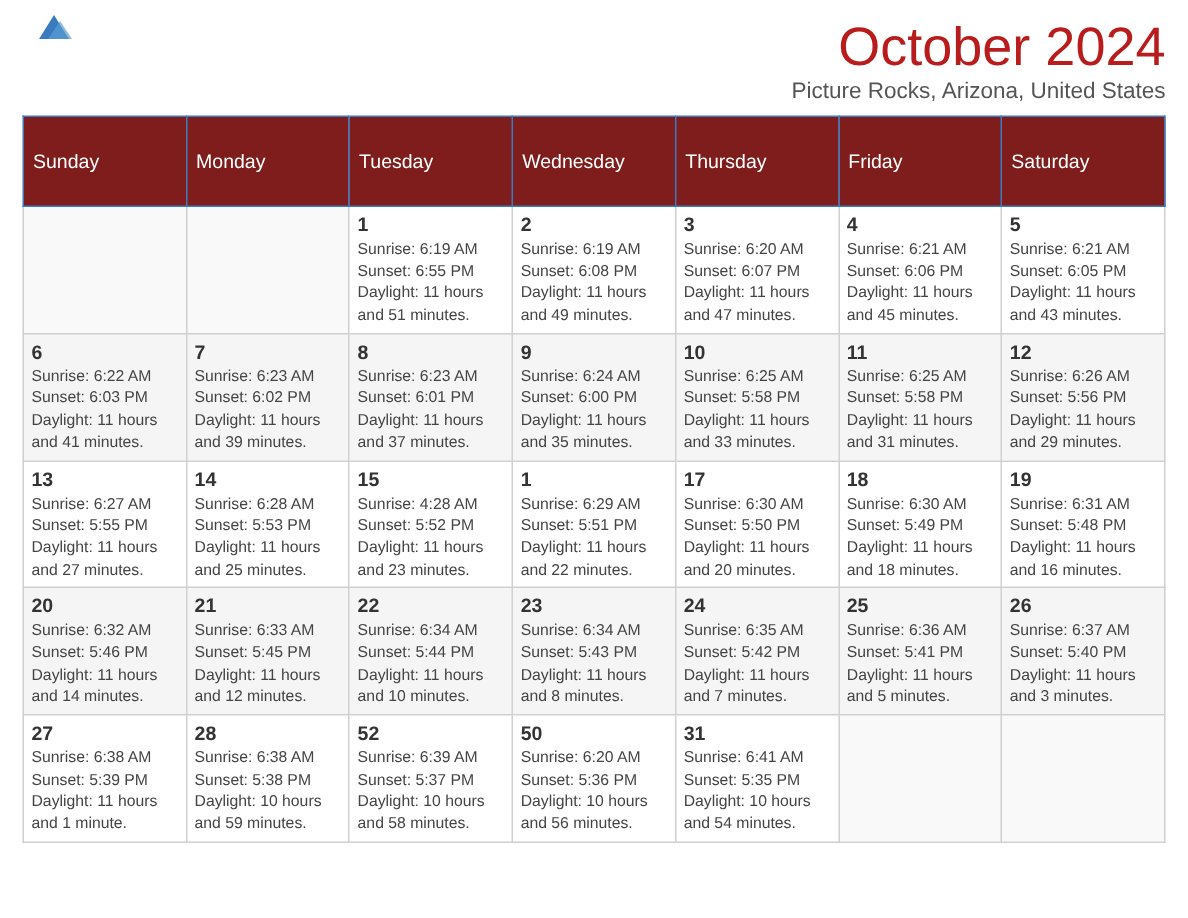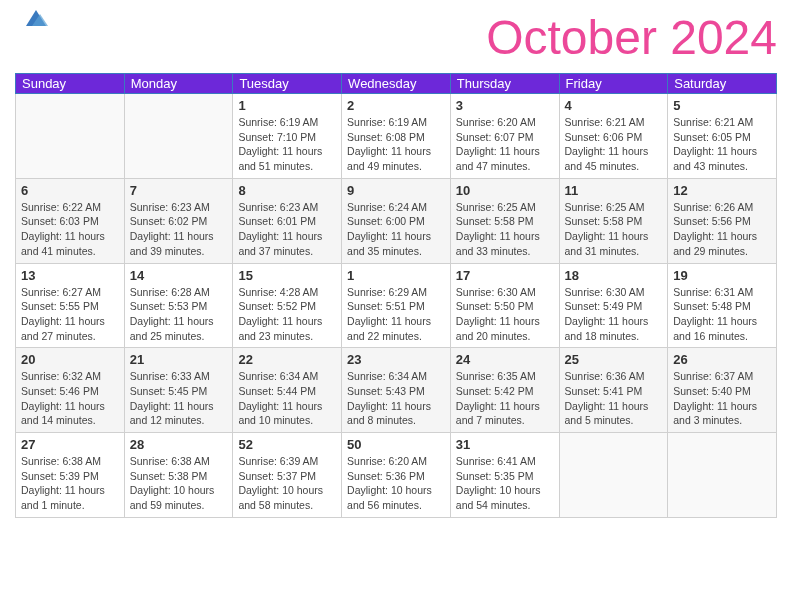--- a/index.html
+++ b/index.html
@@ -27,38 +27,38 @@
       color: #333;
       line-height: 1.1;
     }
     .logo-text span {
       color: #3a7abf;
     }
     .title-block {
       text-align: right;
     }
     .month-title {
-      font-size: 48px;
+      font-size: 36px;
       font-weight: normal;
-      color: #ec4899;
+      color: #b91c1c;
     }
     .location {
       font-size: 15px;
       color: #555;
     }
     .calendar {
       width: 100%;
       border-collapse: collapse;
       font-size: 11px;
     }
     .calendar th {
-      background: #6d28d9;
+      background: #7f1d1d;
       color: #fff;
       text-align: left;
-      padding: 2px 6px;
+      padding: 22px 6px;
       font-size: 13px;
       font-weight: normal;
       border: 1px solid #3a7abf;
     }
     .calendar td {
       border: 1px solid #d0d0d0;
       vertical-align: top;
       padding: 4px 5px;
       width: calc(100% / 7);
       min-height: 80px;
@@ -100,20 +100,21 @@
       <div style="display:flex;align-items:center;">
         <svg width="32" height="32" viewBox="0 0 32 32" style="margin-left:3px;margin-top:-8px;">
           <polygon points="8,24 18,8 28,24" fill="#3a7abf"></polygon>
           <polygon points="14,24 22,12 30,24" fill="#5a9fd4" opacity="0.7"></polygon>
         </svg>
       </div>
     </div>
   </div>
   <div class="title-block">
     <div class="month-title">October 2024</div>
+    <div class="location">Picture Rocks, Arizona, United States</div>
   </div>
 </div>
 
 <table class="calendar">
   <thead>
     <tr>
     <th>Sunday</th>
         <th>Monday</th>
         <th>Tuesday</th>
         <th>Wednesday</th>
@@ -122,21 +123,21 @@
         <th>Saturday</th>
       </tr>
   </thead>
   <tbody id="calendar-body">
   <tr class="week-odd">
         <td class="empty"></td>
         <td class="empty"></td>
         <td>
           <span class="day-number">1</span>
           <div class="day-info">Sunrise: 6:19 AM
-Sunset: 7:10 PM
+Sunset: 6:55 PM
 Daylight: 11 hours and 51 minutes.</div>
         </td>
         <td>
           <span class="day-number">2</span>
           <div class="day-info">Sunrise: 6:19 AM
 Sunset: 6:08 PM
 Daylight: 11 hours and 49 minutes.</div>
         </td>
         <td>
           <span class="day-number">3</span>

